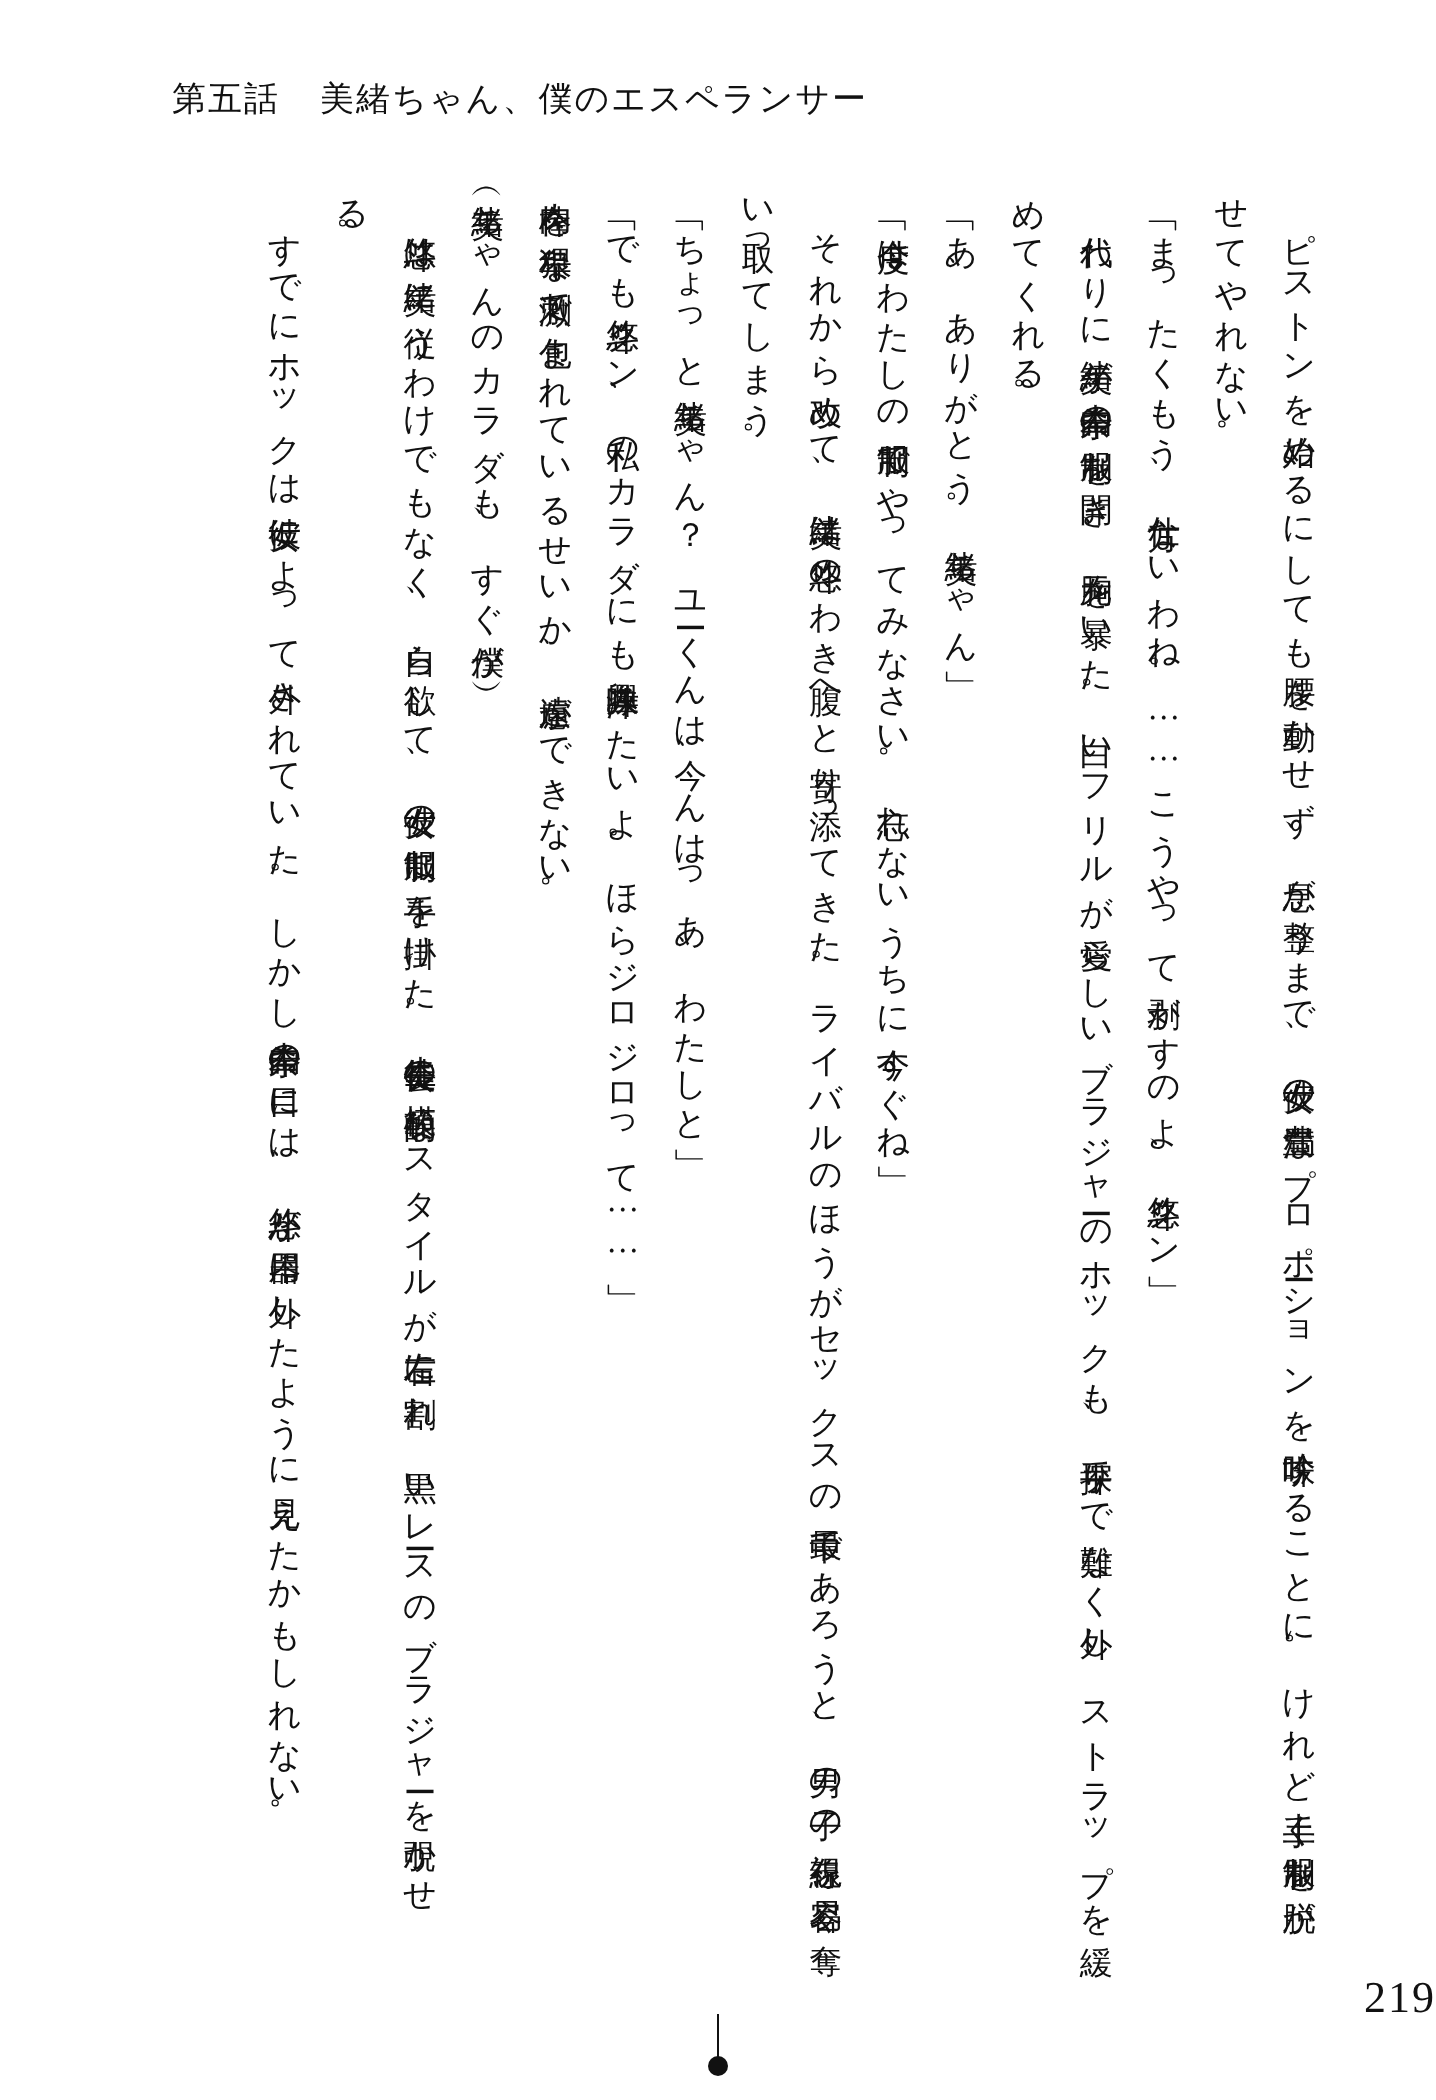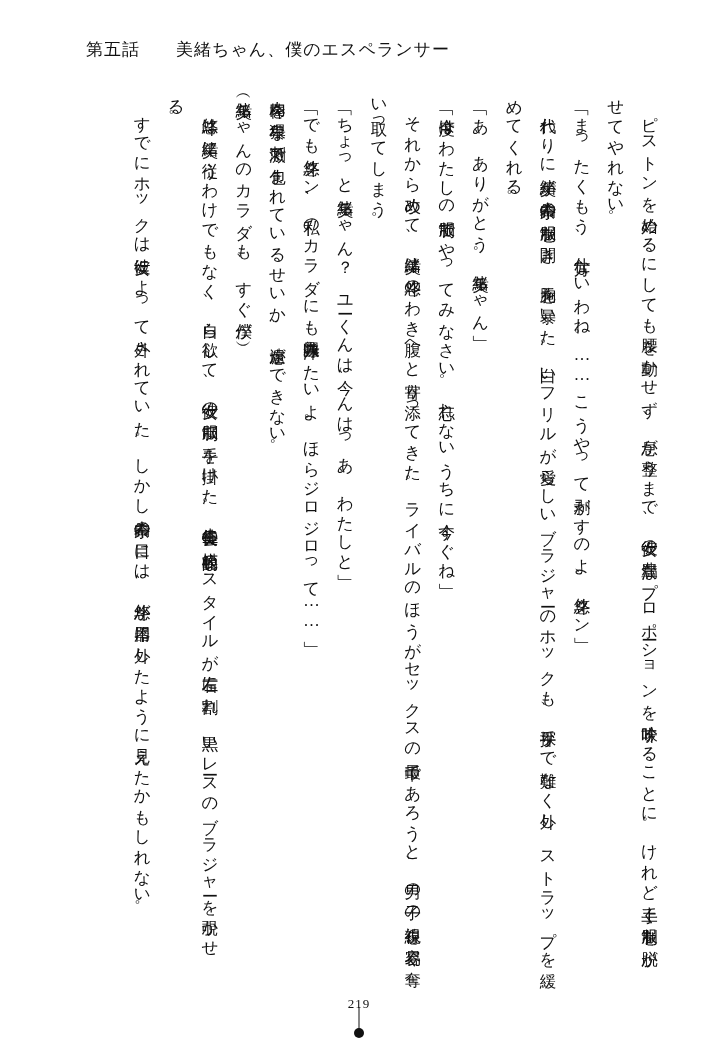--- a/index.html
+++ b/index.html
@@ -27,21 +27,21 @@
   .running-header {
     position: absolute;
     top: 38px;
     left: 86px;
     font-size: 17px;
     letter-spacing: 1px;
     white-space: nowrap;
     color: #111;
   }
   .running-header .rh-num {
-    margin-right: 36px;
+    margin-right: 20px;
   }
   
   .body-area {
     position: absolute;
     top: 88px;
     left: 66px;
     width: 600px;
     height: 880px;
     writing-mode: vertical-rl;
     -webkit-writing-mode: vertical-rl;
@@ -59,22 +59,22 @@
   }
   .body-area p.noindent {
     text-indent: 0;
   }
   
   .page-number {
     position: absolute;
     bottom: 38px;
     left: 0;
     width: 718px;
-    text-align: center;
-    font-size: 13px;
+    text-align: right;
+    font-size: 22px;
     color: #111;
     letter-spacing: 1px;
   }
   .page-mark {
     position: absolute;
     bottom: 12px;
     left: 50%;
     transform: translateX(-50%);
     width: 10px;
     height: 10px;

